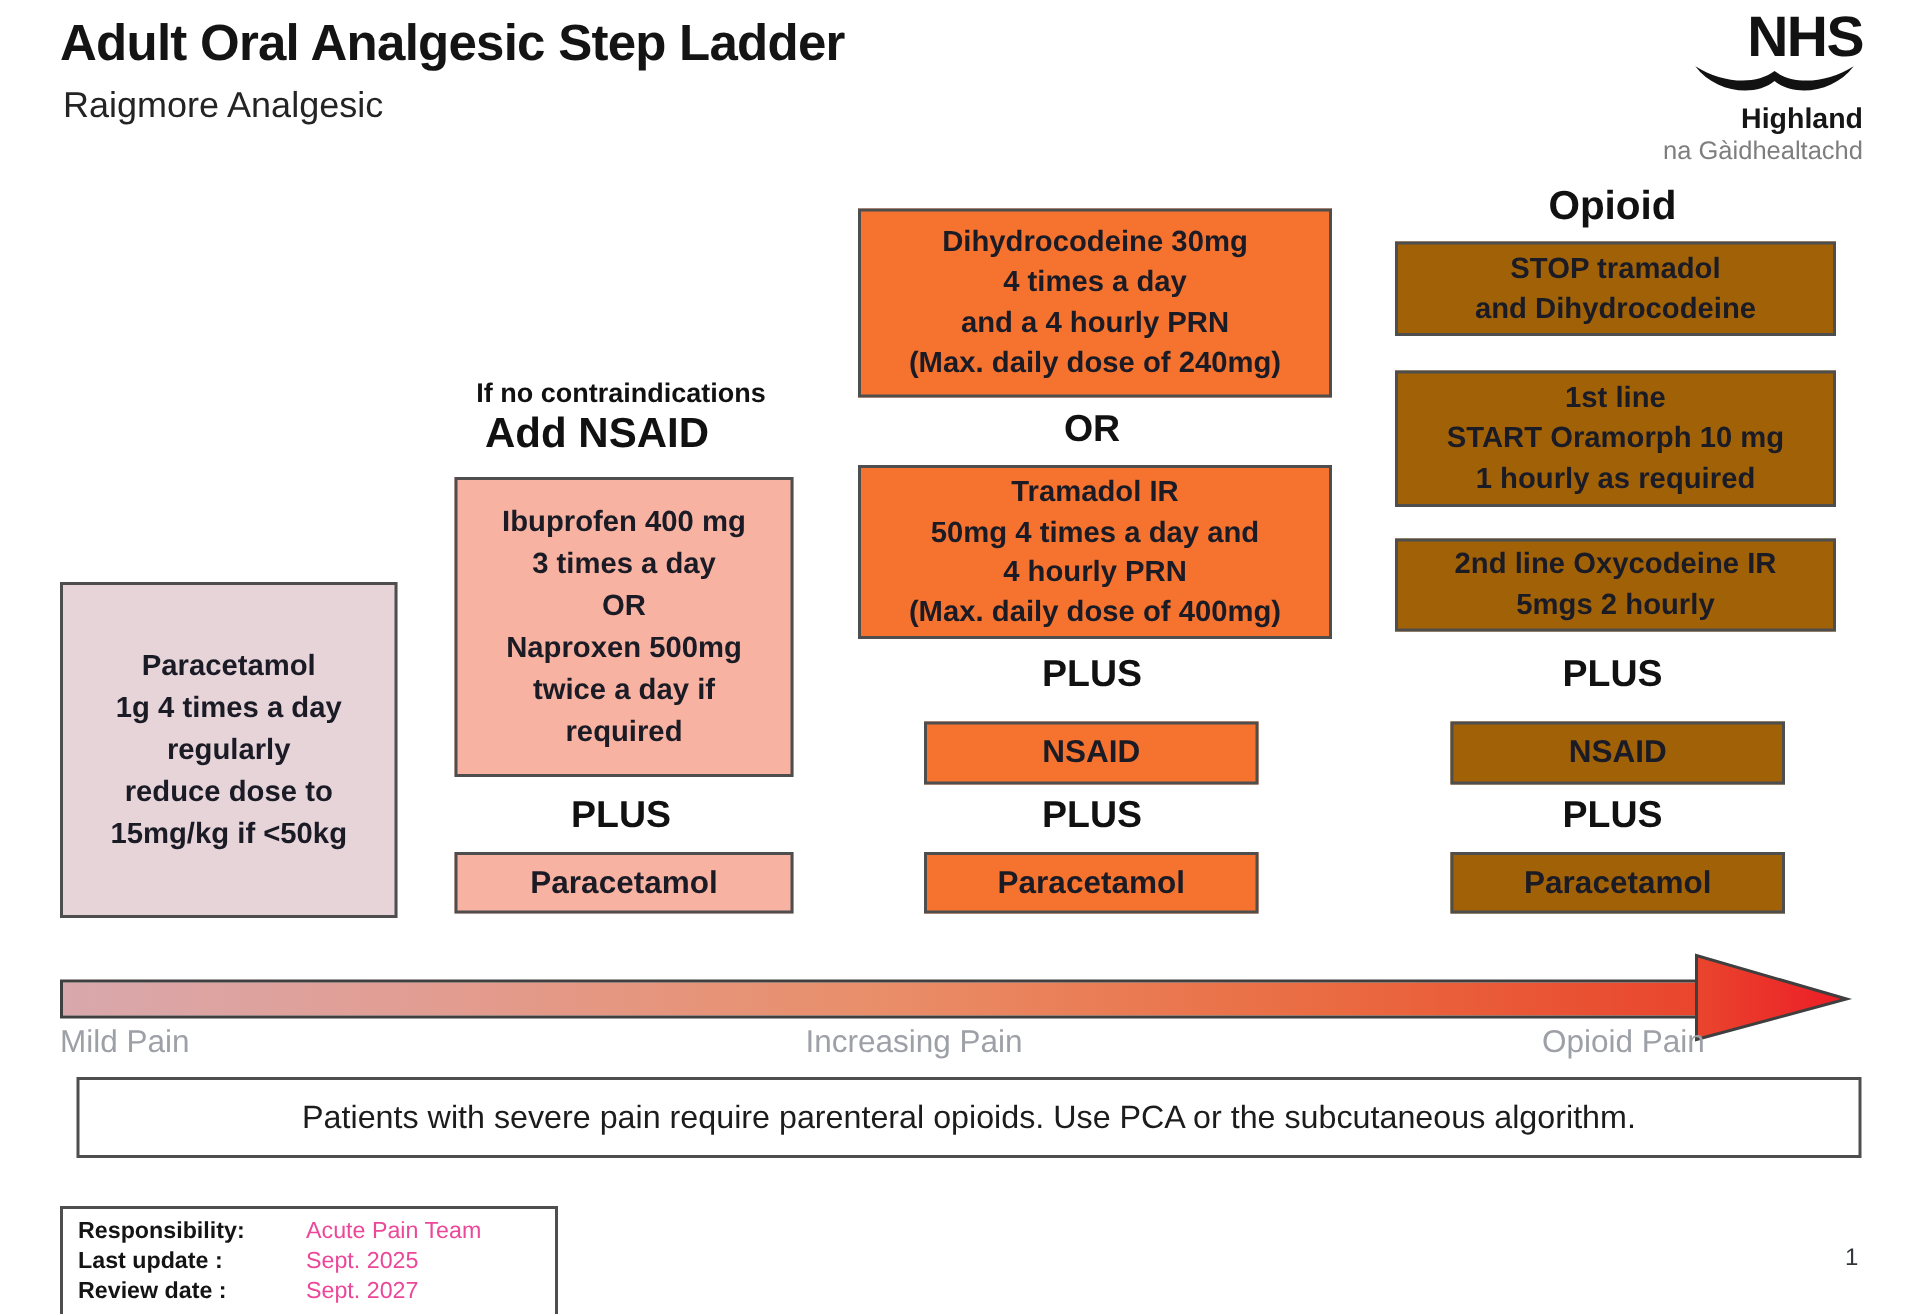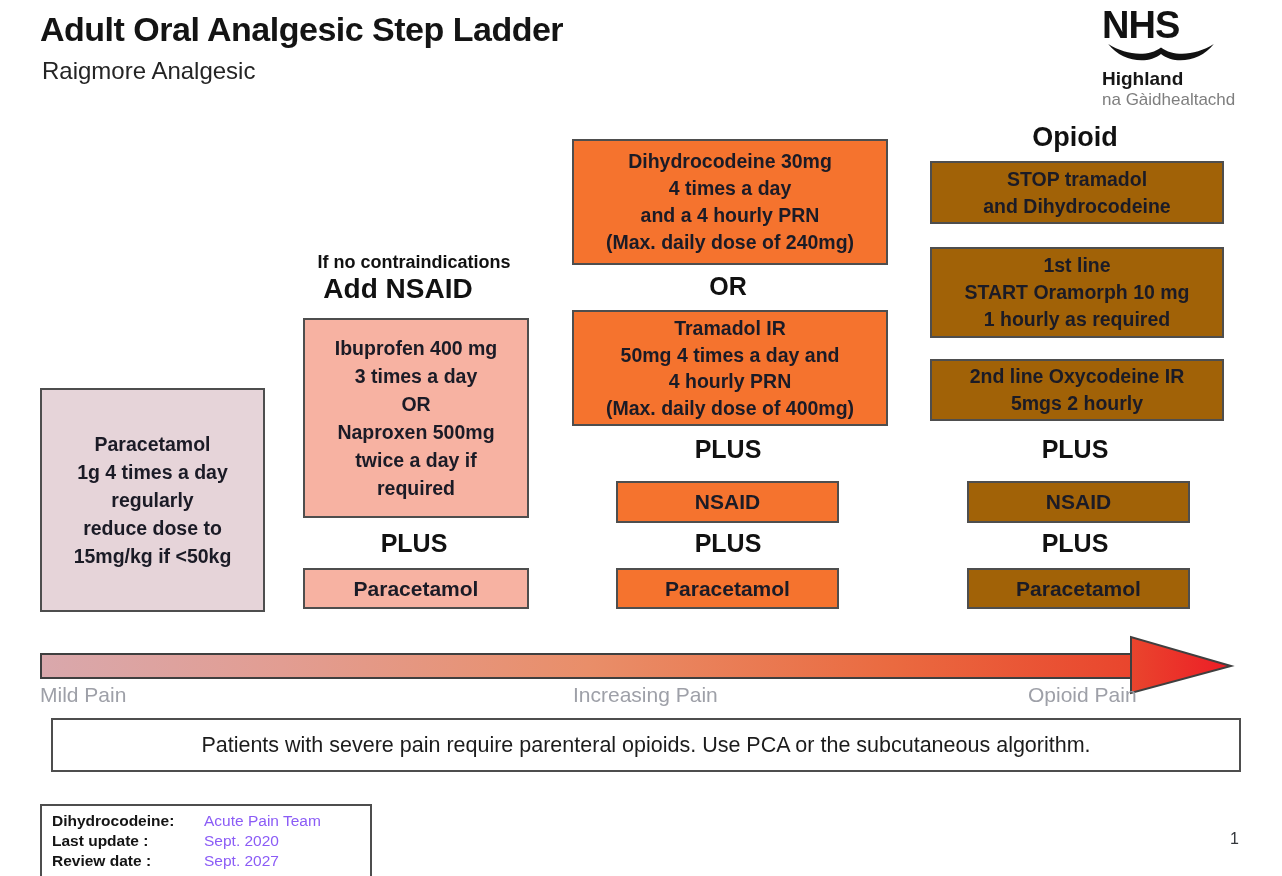--- a/index.html
+++ b/index.html
@@ -3,21 +3,21 @@
 <meta charset="utf-8">
 <style>
   html,body{margin:0;padding:0;background:#fff;}
   #canvas{
     position:relative;width:1282px;height:876px;background:#ffffff;overflow:hidden;
     font-family:"Liberation Sans", sans-serif;color:#1b1b26;
   }
   .abs{position:absolute;}
   .title{font-size:34px;font-weight:bold;color:#141414;letter-spacing:-0.5px;}
   .subtitle{font-size:24px;color:#242424;}
-  .logo{width:140px;text-align:left;line-height:1;}
+  .logo{width:140px;text-align:right;line-height:1;}
   .logo .nhs{font-size:38px;font-weight:800;color:#121212;letter-spacing:-1px;}
   .logo .region{font-size:19px;font-weight:bold;color:#161616;margin-top:1px;}
   .logo .gaelic{font-size:17px;color:#7e7e7e;margin-top:3px;}
   .box{
     position:absolute;border:2px solid #4e4e4e;display:flex;align-items:center;justify-content:center;
     text-align:center;font-weight:bold;white-space:pre-line;color:#1b1b26;
   }
   .bg-mauve{background:#E6D4D9;}
   .bg-salmon{background:#F7B2A2;}
   .bg-orange{background:#F5732E;}
@@ -33,21 +33,21 @@
   .noticebox{
     position:absolute;left:40px;top:718px;width:1186px;height:50px;border:2px solid #4e4e4e;
     display:flex;align-items:center;justify-content:center;font-size:21.5px;color:#1c1c1c;background:#fff;margin-left:11px;
   }
   .metabox{
     position:absolute;left:40px;top:804px;width:308px;height:66px;border:2px solid #4e4e4e;
     padding:5px 10px;box-sizing:content-box;background:#fff;
   }
   .metarow{display:flex;font-size:15.5px;line-height:20px;}
   .metarow .lbl{width:152px;font-weight:bold;color:#141414;}
-  .metarow .val{color:#8b5cf6;}
+  .metarow .val{color:#ec4899;}
   .pagenum{position:absolute;left:1230px;top:830px;font-size:16px;color:#33363b;}
 </style>
 </head>
 <body>
 
 <div id="canvas">
 
   <div class="abs title" style="left:40px;top:10px;">Adult Oral Analgesic Step Ladder</div>
   <div class="abs subtitle" style="left:42px;top:57px;">Raigmore Analgesic</div>
 
@@ -109,33 +109,33 @@
     <defs>
       <linearGradient id="headgrad" x1="0" y1="0" x2="1" y2="0">
         <stop offset="0" stop-color="#E9452D"></stop>
         <stop offset="1" stop-color="#ED1C26"></stop>
       </linearGradient>
     </defs>
     <polygon points="2,6 2,62 102,35" fill="url(#headgrad)" stroke="#3f3f3f" stroke-width="2"></polygon>
   </svg>
 
   <div class="painlabel" style="left:40px;">Mild Pain</div>
-  <div class="painlabel" style="left:537px;margin-left:36px;">Increasing Pain</div>
+  <div class="painlabel" style="left:537px;">Increasing Pain</div>
   <div class="painlabel" style="left:1028px;">Opioid Pain</div>
 
   <div class="noticebox">Patients with severe pain require parenteral opioids. Use PCA or the subcutaneous algorithm.</div>
 
   <div class="metabox">
     <div class="metarow">
-      <span class="lbl">Dihydrocodeine:</span>
+      <span class="lbl">Responsibility:</span>
       <span class="val">Acute Pain Team</span>
     </div>
     <div class="metarow">
       <span class="lbl">Last update :</span>
-      <span class="val">Sept. 2020</span>
+      <span class="val">Sept. 2025</span>
     </div>
     <div class="metarow">
       <span class="lbl">Review date :</span>
       <span class="val">Sept. 2027</span>
     </div>
   </div>
 
   <div class="pagenum">1</div>
 
 </div>

